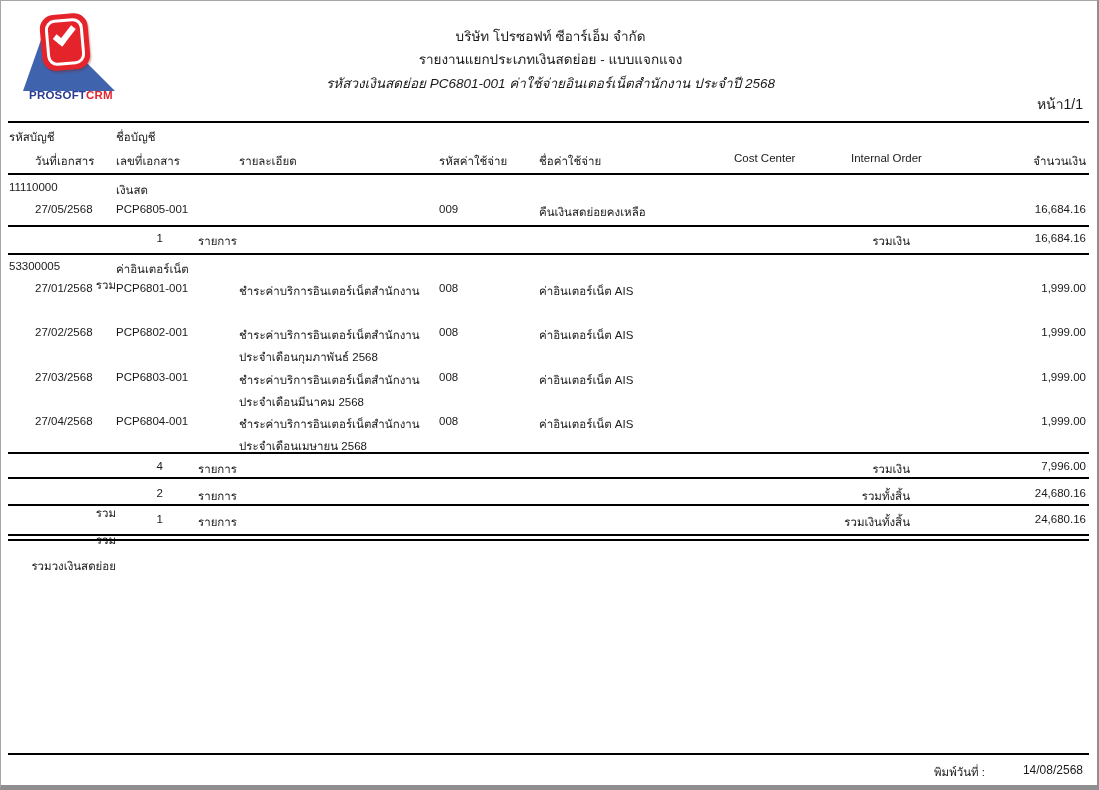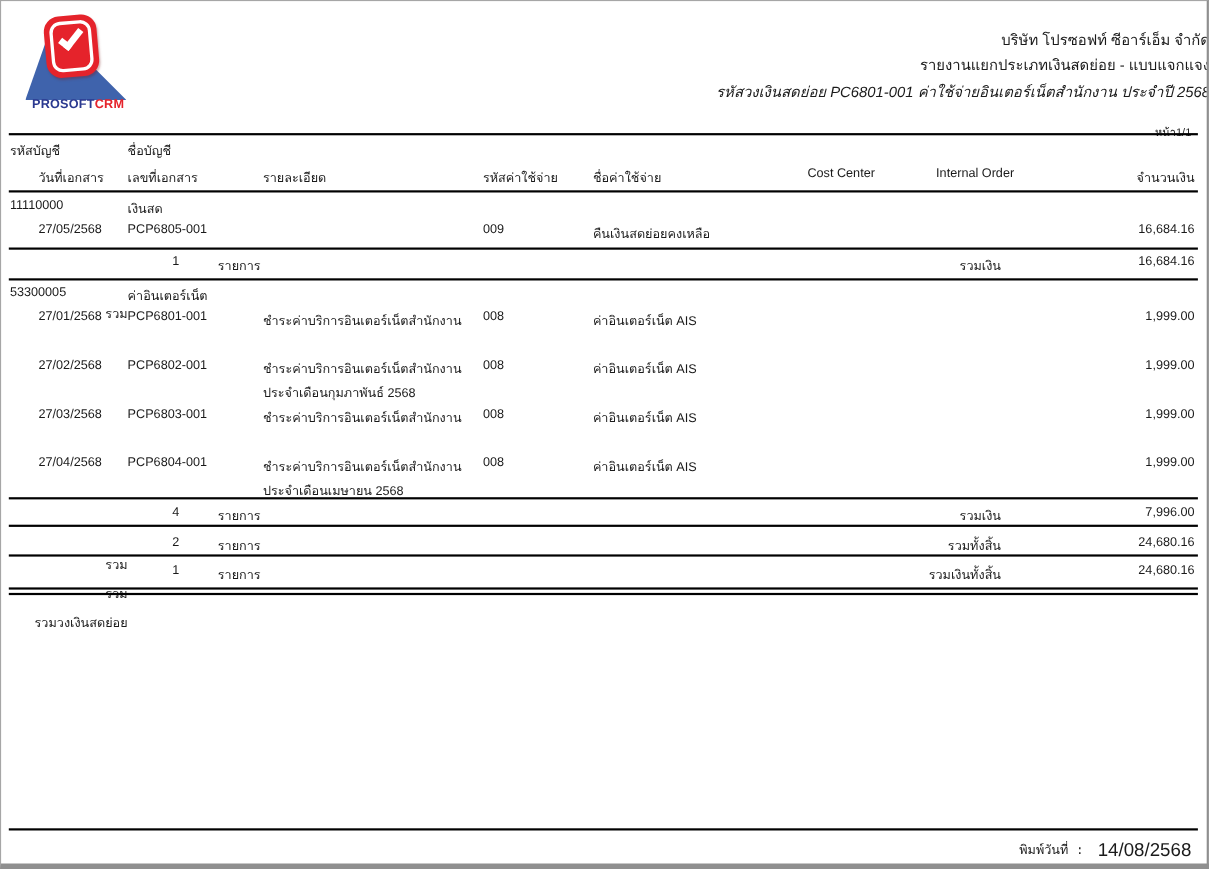--- a/index.html
+++ b/index.html
@@ -18,46 +18,46 @@
     background:#e5232b; border-radius:14px; transform:rotate(-5deg);
     box-shadow:1px 2px 2px rgba(120,30,30,.35); }
   .logo-shield::before { content:''; position:absolute; inset:5px;
     border:3px solid #fff; border-radius:10px; }
   .logo-check { position:absolute; left:13px; top:14px; width:22px; height:12px;
     border-left:6px solid #fff; border-bottom:6px solid #fff; transform:rotate(-47deg); }
   .logo-text { position:absolute; left:0; top:80px; width:108px; text-align:center;
     font-size:11.5px; font-weight:bold; letter-spacing:0.2px; white-space:nowrap; }
   .lt-blue { color:#2b3990; } .lt-red { color:#e5232b; }
   
-  .doc-title { position:absolute; left:0; width:1099px; text-align:right;
+  .doc-title { position:absolute; left:0; width:1099px; text-align:center;
     font-size:13.5px; white-space:nowrap; }
   .t1 { top:24px; } .t2 { top:47px; } .t3 { top:71px;font-style:italic; }
-  .page-no { position:absolute; top:112px; right:14px; font-size:10px; }
+  .page-no { position:absolute; top:92px; right:14px; font-size:14px; }
   
   .hline { position:absolute; left:7px; right:8px; border-top:2px solid #000; height:0; }
   .foot-line { position:absolute; left:7px; right:8px; top:752px; border-top:2px solid #000; }
   
   .trow { position:absolute; left:0; right:0; height:18px; font-size:11.5px; }
   .cell { position:absolute; top:0; white-space:nowrap; }
   .c-acct  { left:8px; }
   .c-date  { left:34px; }
   .c-doc   { left:115px; }
   .c-desc  { left:238px; }
   .c-ecode { left:438px; }
   .c-ename { left:538px; }
   .c-cc    { left:733px; }
   .c-io    { left:850px; }
   .c-amt   { right:11px; text-align:right; }
   .c-tlabel { left:8px; width:107px; text-align:right;margin-top:44px; }
   .c-tcount { left:118px; width:44px; text-align:right; }
   .c-tunit  { left:197px; }
   .c-sumlabel { right:187px; text-align:right; }
   
-  .printed-label { position:absolute; top:762px; right:112px; font-size:11.5px;font-family:Liberation Mono, monospace; }
-  .printed-date  { position:absolute; top:762px; right:14px; font-size:17px; }
+  .printed-label { position:absolute; top:762px; right:112px; font-size:11.5px; }
+  .printed-date  { position:absolute; top:762px; right:14px; font-size:12px; }
 </style>
 </head>
 <body>
 
 <div class="page">
 
   <div class="logo">
     <div class="logo-tri"></div>
     <div class="logo-shield">
       <span class="logo-check"></span>
@@ -137,20 +137,23 @@
   </div>
 
   <div class="trow" style="top:370px">
     <span class="cell c-date">27/03/2568</span>
     <span class="cell c-doc">PCP6803-001</span>
     <span class="cell c-desc">ชำระค่าบริการอินเตอร์เน็ตสำนักงาน</span>
     <span class="cell c-ecode">008</span>
     <span class="cell c-ename">ค่าอินเตอร์เน็ต AIS</span>
     <span class="cell c-amt">1,999.00</span>
   </div>
+  <div class="trow" style="top:392px">
+    <span class="cell c-desc">ประจำเดือนมีนาคม 2568</span>
+  </div>
 
   <div class="trow" style="top:414px">
     <span class="cell c-date">27/04/2568</span>
     <span class="cell c-doc">PCP6804-001</span>
     <span class="cell c-desc">ชำระค่าบริการอินเตอร์เน็ตสำนักงาน</span>
     <span class="cell c-ecode">008</span>
     <span class="cell c-ename">ค่าอินเตอร์เน็ต AIS</span>
     <span class="cell c-amt">1,999.00</span>
   </div>
   <div class="trow" style="top:436px">

